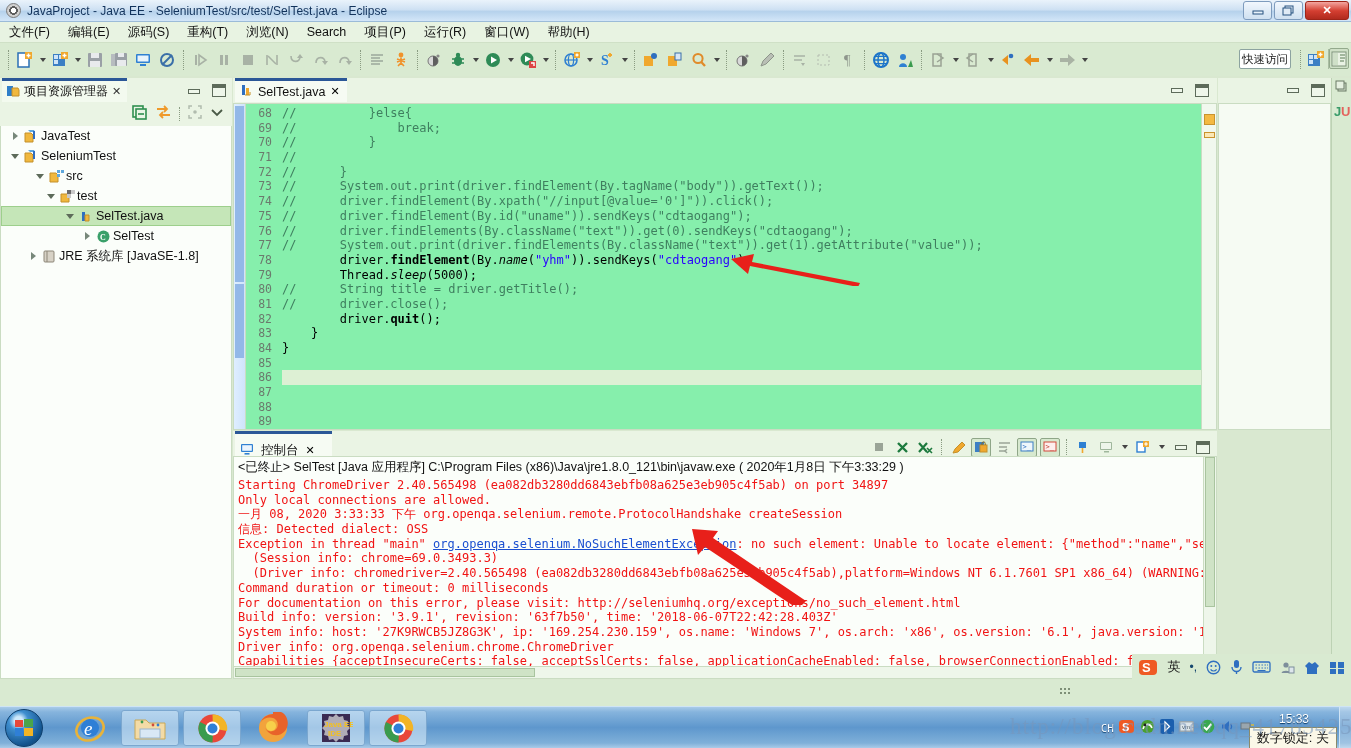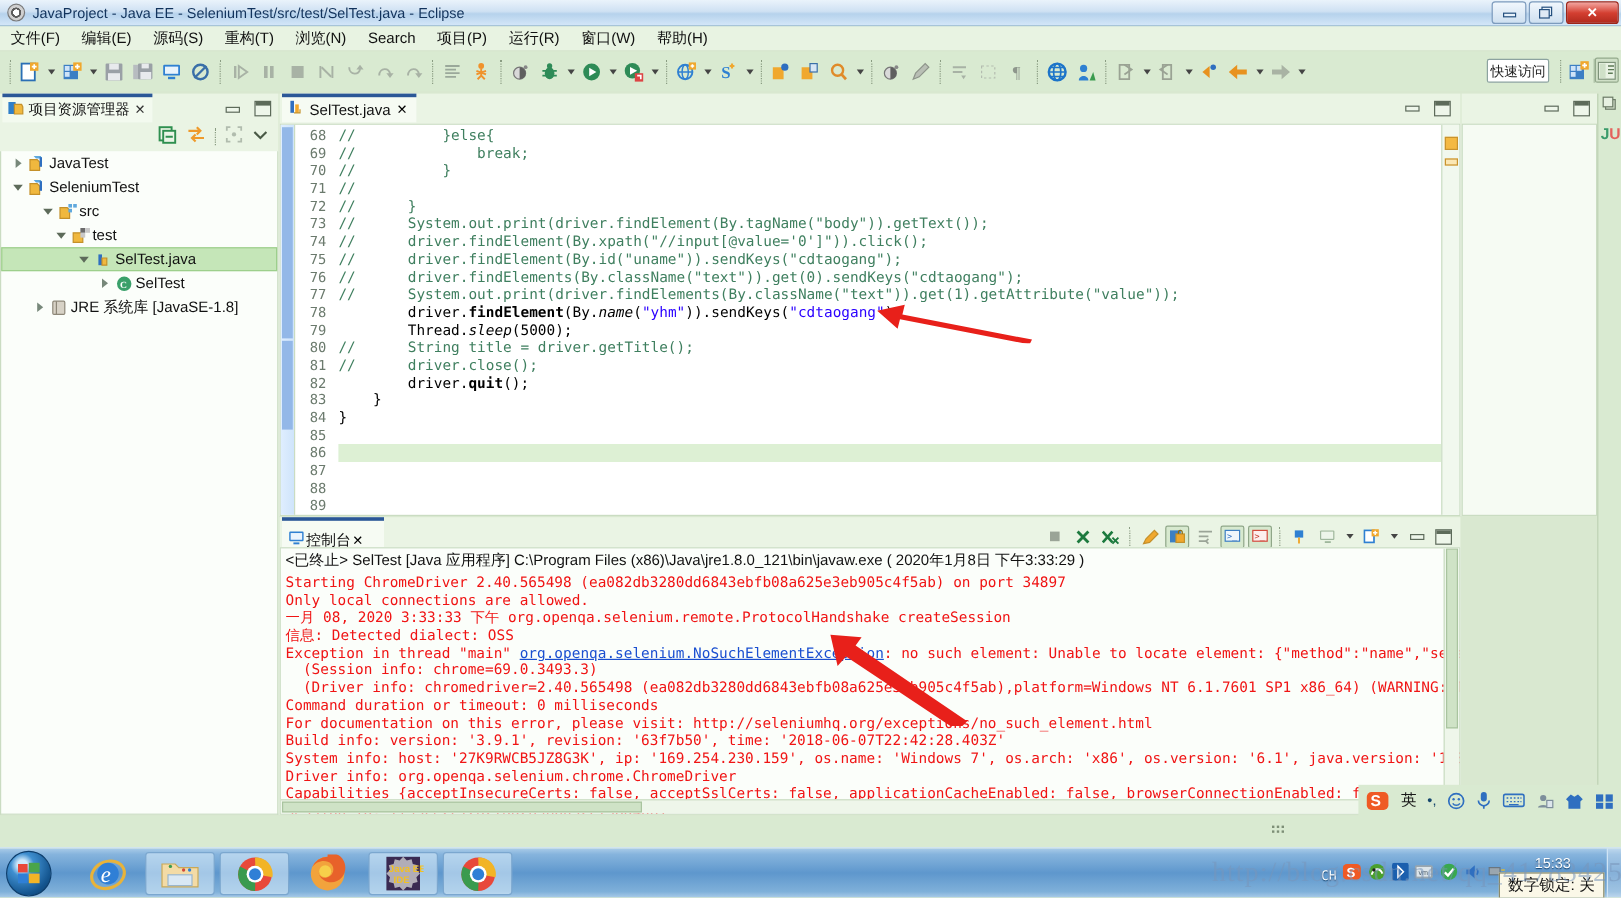--- a/index.html
+++ b/index.html
@@ -101,21 +101,21 @@
     position: absolute; left: 233px; top: 78px; width: 984px; height: 352px;
     background: #eaf4e4;
   }
   .ed-tab {
     position: absolute; left: 2px; top: 0; height: 24px; background: #f6fbf3;
     border-top: 3px solid #2b5797;
     display: flex; align-items: center; gap: 5px; padding: 0 7px 0 5px;
   }
   .ed-tab-label { font-size: 12.5px; color: #111; }
   .ed-ctrls { position: absolute; right: 8px; top: 6px; display: flex; gap: 12px; }
-  .ed-body { position: absolute; left: 0; top: 25px; right: 0; bottom: 0; background: #ffffff; border: 1px solid #cadcc2; display: flex; }
+  .ed-body { position: absolute; left: 0; top: 25px; right: 0; bottom: 0; background: #86efac; border: 1px solid #cadcc2; display: flex; }
   .ed-annot { width: 12px; background: linear-gradient(to right,#dfeeff,#cfe4fb); border-right: 1px solid #cadcc2; position:relative;}
   .ed-annot-mark { position:absolute; left:1px; width:9px; background:#93b8e8;}
   .ed-gutter { width: 30px; text-align: right; padding-right: 4px; padding-top: 2px;
     font-family: "DejaVu Sans Mono", monospace; font-size: 11.5px; color: #6b7a6d; }
   .ed-code { flex: 1; padding-top: 2px; padding-left: 6px; overflow: hidden; position: relative;
     font-family: "DejaVu Sans Mono", monospace; font-size: 12px; }
   .cl { height: 14.7px; line-height: 14.7px; white-space: pre; }
   .cl.hl { background: #ddf0d4; }
   .cmt { color: #3f7f5f; }
   .str { color: #2a00ff; }
@@ -126,21 +126,21 @@
   .mark-line { position: absolute; left: 2px; width: 11px; height: 6px; border: 1px solid #c9932d; background: #fbe7b4; }
 
   
   .blank-ed { position: absolute; background: #eaf4e4; }
   .blank-ed .bbody { position: absolute; left: 0; top: 25px; right: 0; bottom: 0; background: #f6fbf3; border: 1px solid #cadcc2; }
   .fast-view { position: absolute; right: 0; top: 78px; width: 20px; height: 601px; background: #d9ead1; border-left: 1px solid #bdd2b4; }
 
   
   .console { position: absolute; left: 233px; top: 431px; width: 984px; height: 248px; background: #eaf4e4; }
   .con-tab { position: absolute; left: 2px; top: 0; height: 36px; background: #f6fbf3; border-top: 3px solid #2b5797;
-    display: flex; align-items: center; gap: 1px; padding: 0 17px 0 5px; }
+    display: flex; align-items: center; gap: 7px; padding: 0 17px 0 5px; }
   .con-tab-label { font-size: 12.5px; color: #111; }
   .con-tools { position: absolute; right: 4px; top: 3px; display: flex; align-items: center; gap: 3px; }
   .ct { width: 20px; height: 19px; display: flex; align-items: center; justify-content: center; flex: none;}
   .ct.framed { border: 1px solid #8fa688; border-radius: 2px; background: #d7e9cf; }
   .ct-sep { width: 1px; height: 16px; border-left: 1px dotted #8a9c82; margin: 0 3px; }
   .con-body { position: absolute; left: 0; top: 25px; right: 0; bottom: 0; background: #fbfefa; border: 1px solid #cadcc2; overflow: hidden; }
   .con-head { font-size: 12.5px; color: #111; padding: 2px 4px; white-space: nowrap; }
   .con-out { font-family: "DejaVu Sans Mono", monospace; font-size: 12px; color: #f01414; padding-left: 4px; }
   .col { height: 14.7px; line-height: 14.7px; white-space: pre; }
   .lnk { color: #1a4fd0; text-decoration: underline; }

